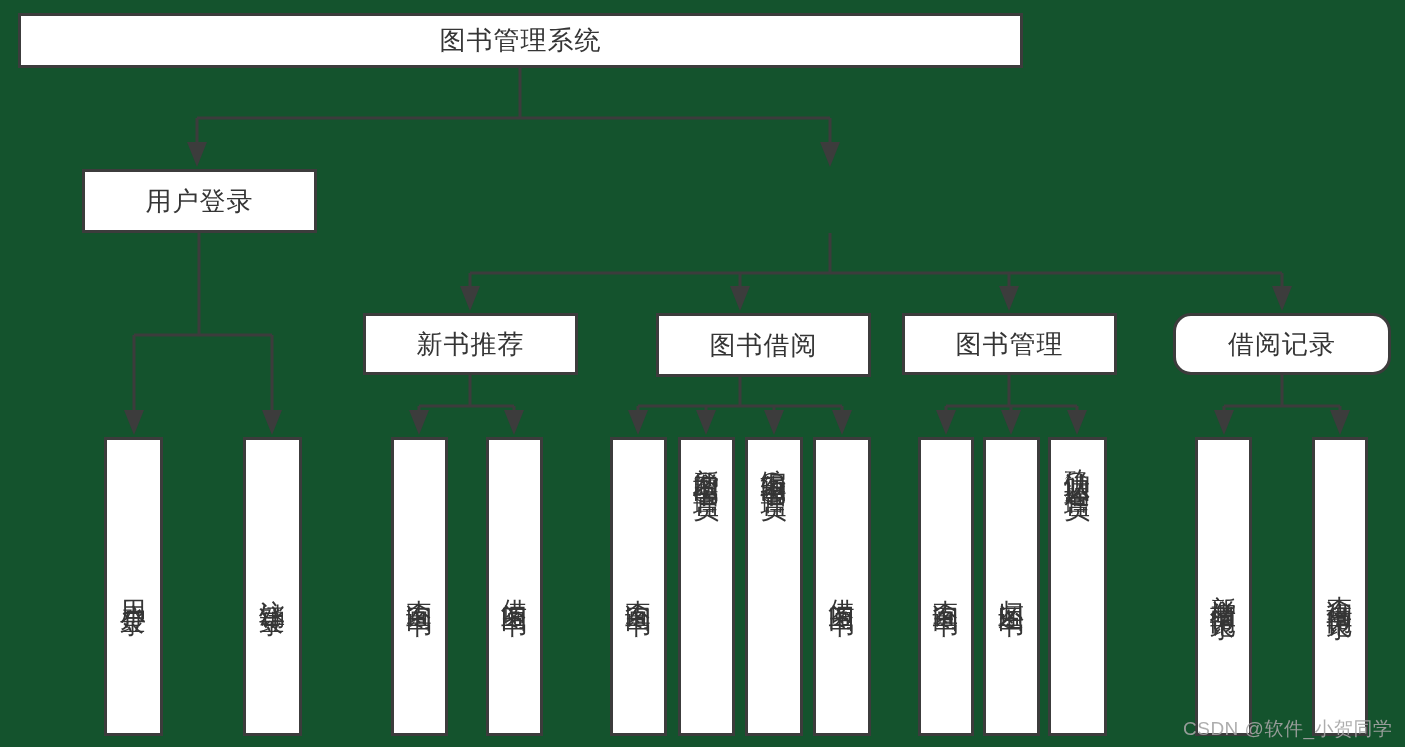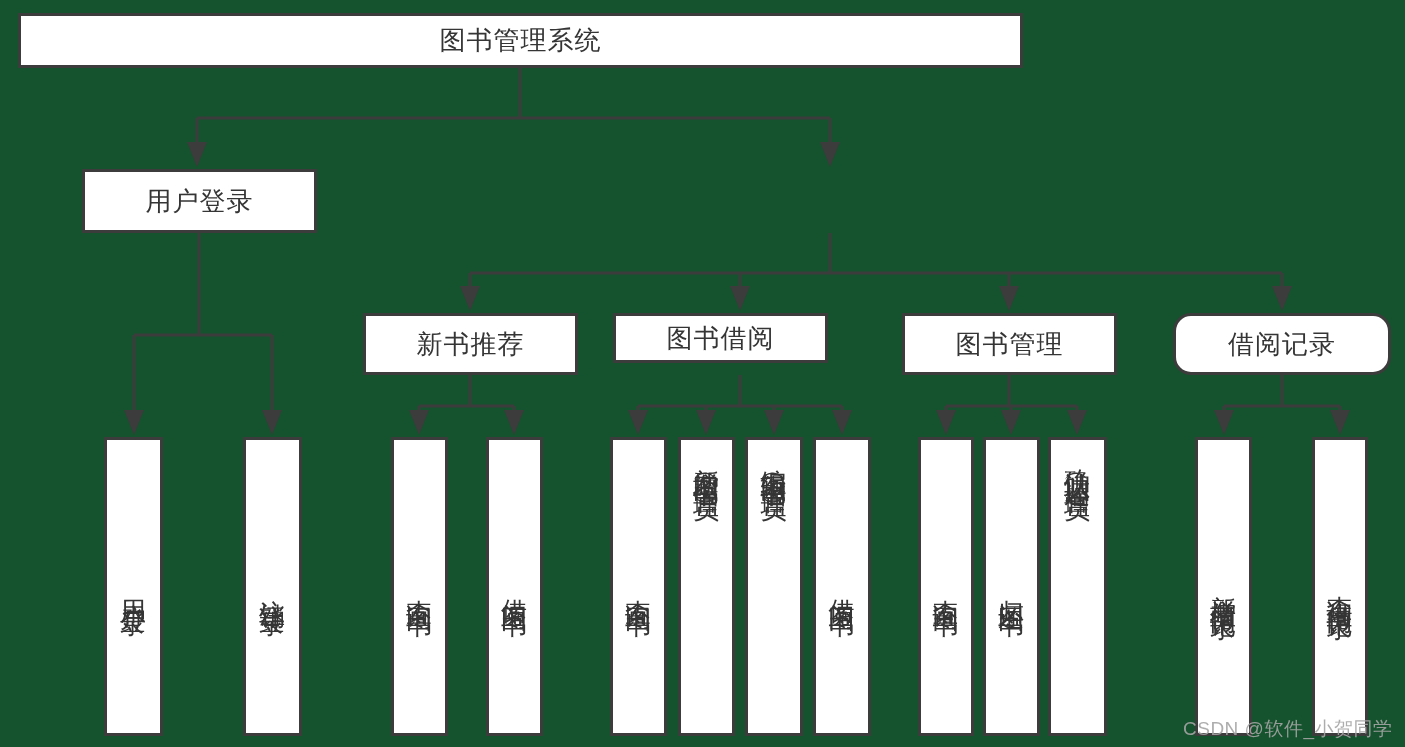--- a/index.html
+++ b/index.html
@@ -121,21 +121,21 @@
     <span>图书管理系统</span>
   </div>
 
   <div class="node h-node" style="left:82px; top:169px; width:235px; height:64px;">
     <span>用户登录</span>
   </div>
 
   <div class="node h-node" style="left:363px; top:313px; width:215px; height:62px;">
     <span>新书推荐</span>
   </div>
-  <div class="node h-node" style="left:613px; top:313px; width:215px; height:50px;font-family:Liberation Serif, serif;">
+  <div class="node h-node" style="left:656px; top:313px; width:215px; height:64px;font-family:Liberation Serif, serif;">
     <span>图书借阅</span>
   </div>
   <div class="node h-node" style="left:902px; top:313px; width:215px; height:62px;">
     <span>图书管理</span>
   </div>
   <div class="node h-node" style="left:1173px; top:313px; width:218px; height:62px;border-radius:18px;">
     <span>借阅记录</span>
   </div>
 
   <div class="node v-node" style="left:104px; top:437px; width:59px; height:299px;">

